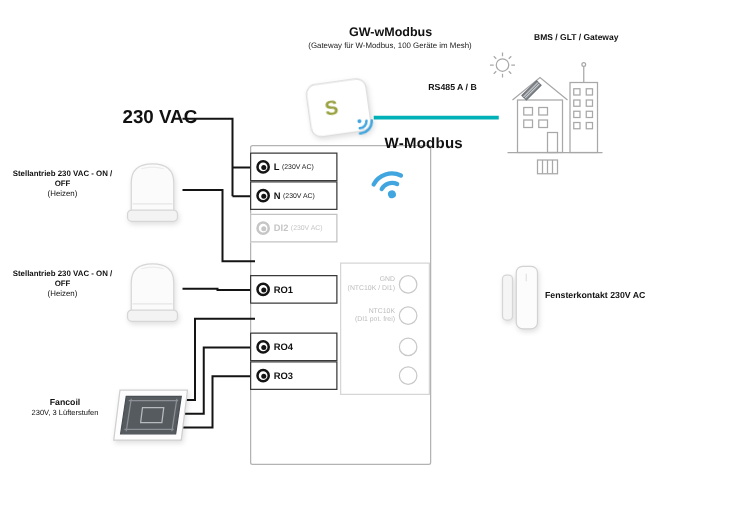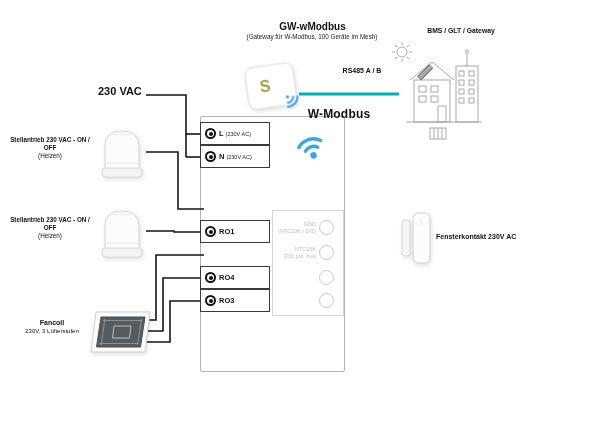--- a/index.html
+++ b/index.html
@@ -51,20 +51,25 @@
   <div class="trow" style="top:122px">
     <span class="dot"></span>
     <span class="tl">L</span>
     <span class="ts">(230V AC)</span>
   </div>
   <div class="trow" style="top:145px">
     <span class="dot"></span>
     <span class="tl">N</span>
     <span class="ts">(230V AC)</span>
   </div>
+  <div class="trow inactive" style="top:171px">
+    <span class="dot"></span>
+    <span class="tl">DI2</span>
+    <span class="ts">(230V AC)</span>
+  </div>
   <div class="trow" style="top:220px">
     <span class="dot"></span>
     <span class="tl">RO1</span>
     <span class="ts"></span>
   </div>
   <div class="trow" style="top:266px">
     <span class="dot"></span>
     <span class="tl">RO4</span>
     <span class="ts"></span>
   </div>
@@ -80,21 +85,21 @@
   <div class="iocircle" style="left:319px;top:293px"></div>
   <div class="iolabel" style="top:221px">
     <div>GND</div>
     <div>(NTC10K / DI1)</div>
   </div>
   <div class="iolabel" style="top:246px">
     <div>NTC10K</div>
     <div>(DI1 pot. frei)</div>
   </div>
 
-  <div class="txt" style="left:98px;top:85px;font-size:11px;font-weight:bold">230 VAC</div>
+  <div class="txt" style="left:98px;top:85px;font-size:15px;font-weight:bold">230 VAC</div>
   <div class="txt center" style="left:230px;top:21px;width:165px;font-size:10px;font-weight:bold">GW-wModbus</div>
   <div class="txt center" style="left:222px;top:33px;width:180px;font-size:6.3px;color:#222">(Gateway für W-Modbus, 100 Geräte im Mesh)</div>
   <div class="txt center" style="left:322px;top:67px;width:80px;font-size:7px;font-weight:bold">RS485 A / B</div>
   <div class="txt center" style="left:412px;top:27px;width:98px;font-size:6.8px;font-weight:bold">BMS / GLT / Gateway</div>
   <div class="txt center" style="left:300px;top:107px;width:78px;font-size:12px;font-weight:bold;letter-spacing:.2px">W-Modbus</div>
 
   <div class="txt center" style="left:4px;top:136px;width:92px">
     <div style="font-size:6.3px;font-weight:bold">Stellantrieb 230 VAC - ON / OFF</div>
     <div style="font-size:6.3px">(Heizen)</div>
   </div>

